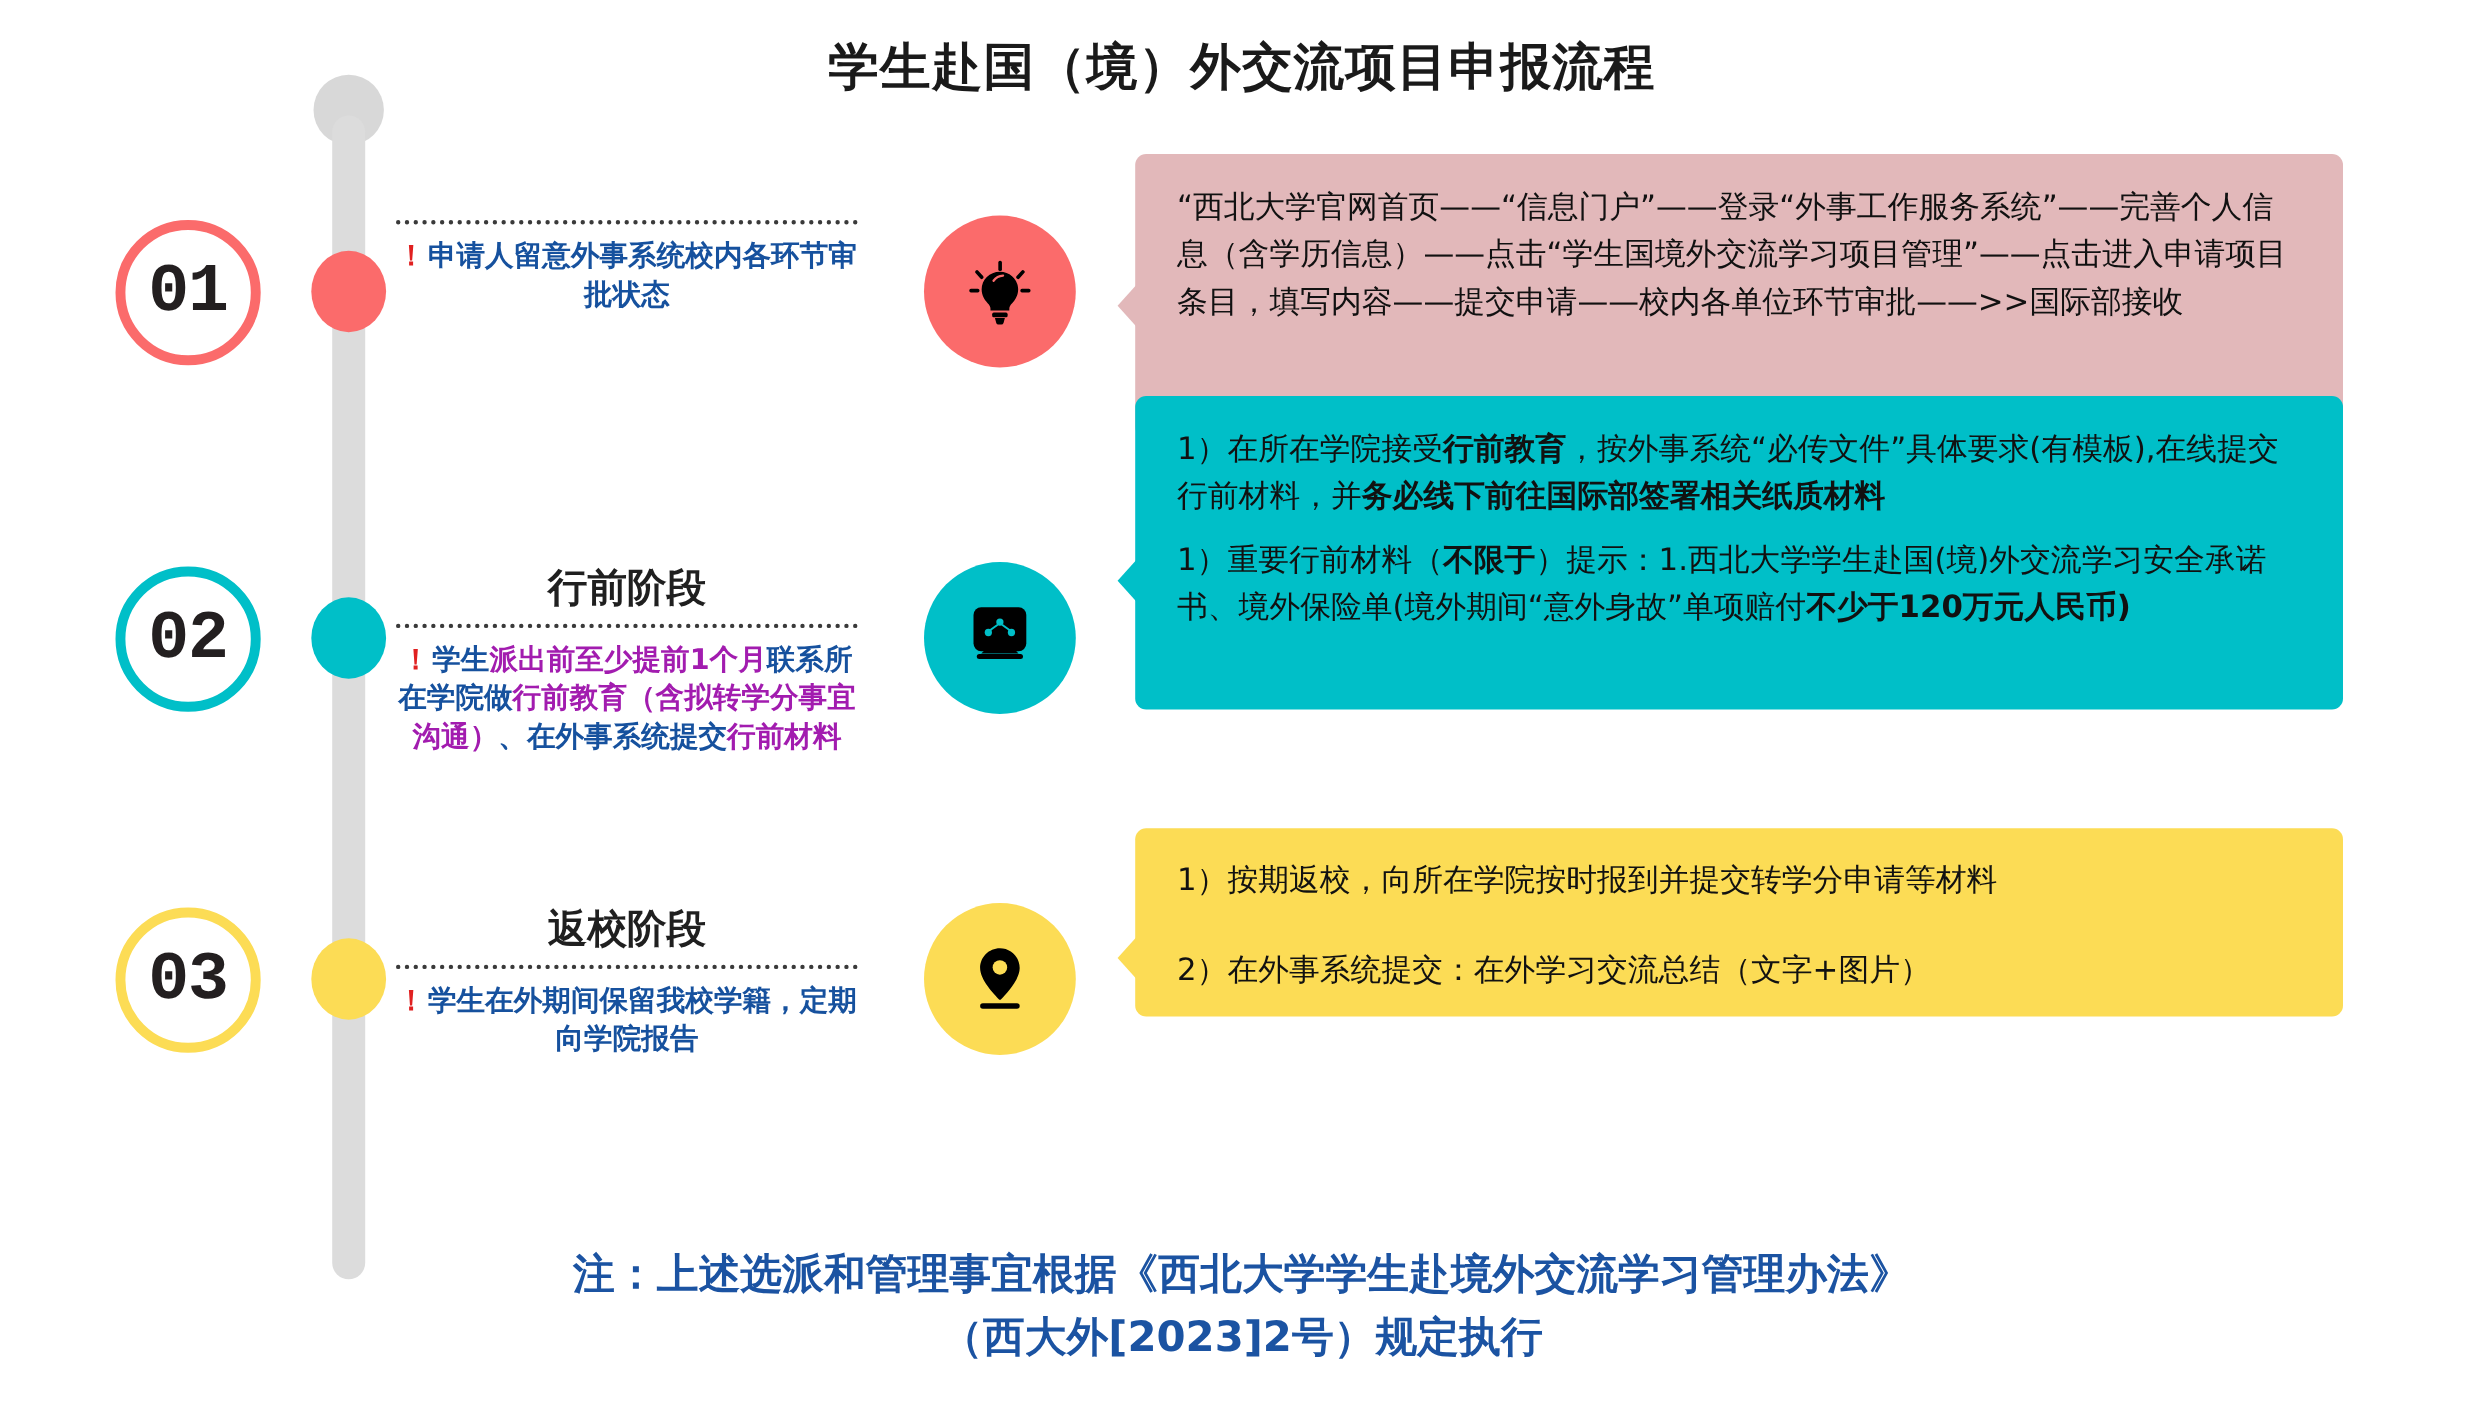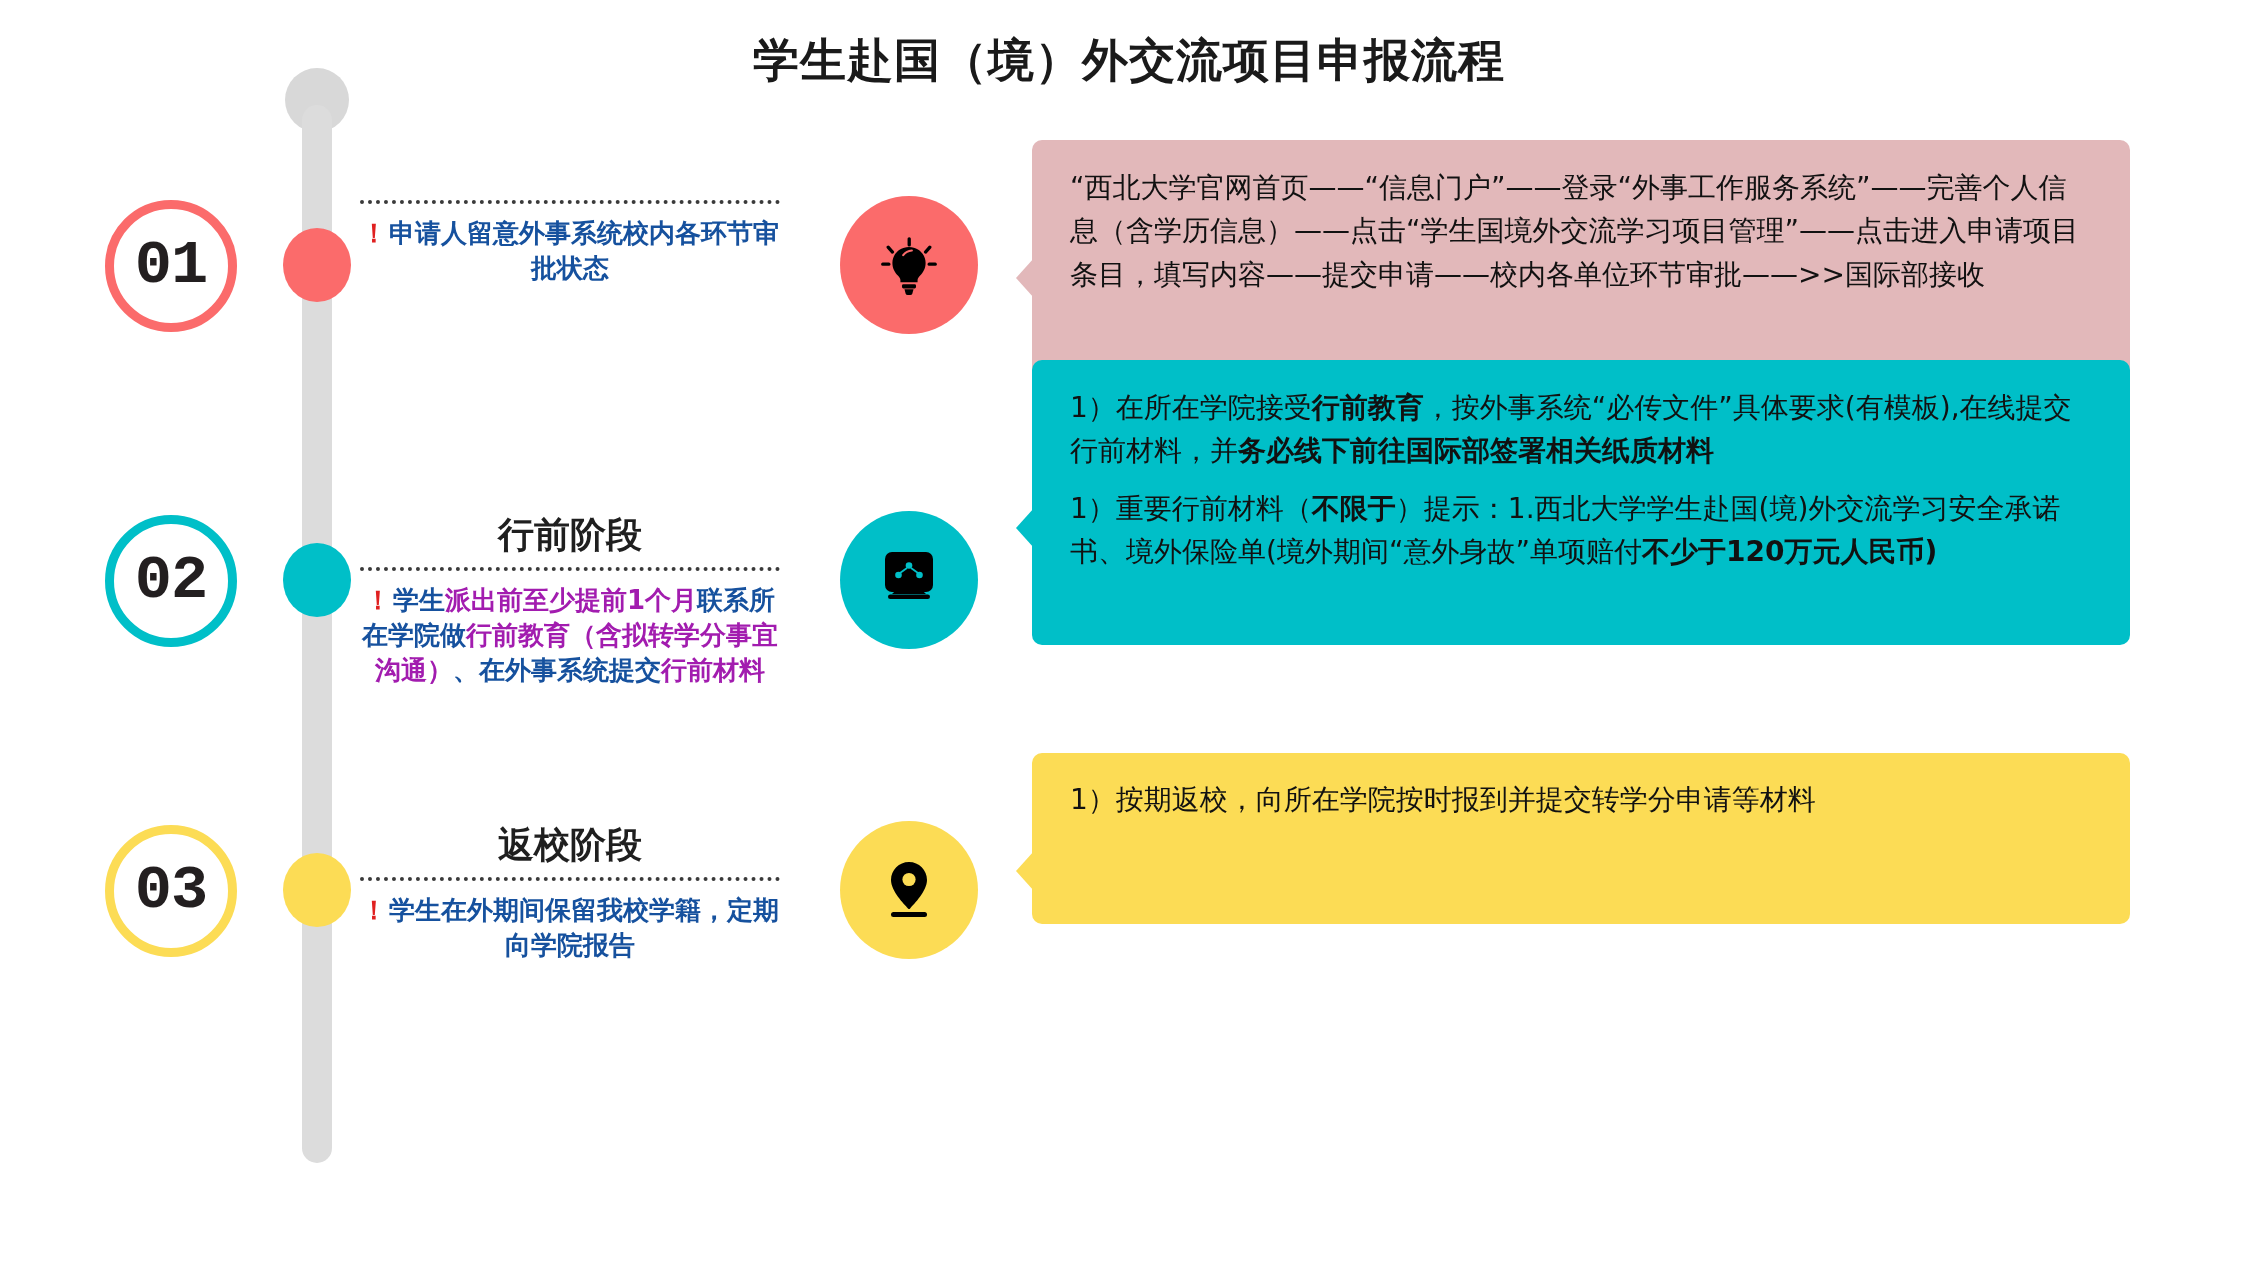--- a/index.html
+++ b/index.html
@@ -299,17 +299,22 @@
             <rect x="11" y="54" width="36" height="5" rx="2.5"></rect>
           </g>
           <circle cx="29" cy="21.5" r="6.6" fill="#FCDC55"></circle>
         </svg>
       </span>
     </div>
 
     <div class="callout" id="callout-03">
       <div class="callout-tail"></div>
       <div class="ctext" id="c03-p0"><span>1）按期返校，向所在学院按时报到并提交转学分申请等材料</span></div>
+      <div class="ctext" id="c03-p1"><span>2）在外事系统提交：在外学习交流总结（文字+图片）</span></div>
     </div>
   </div>
 
+  <div id="footer-note">
+    <div>注：上述选派和管理事宜根据《西北大学学生赴境外交流学习管理办法》</div>
+    <div>（西大外[2023]2号）规定执行</div>
+  </div>
 
 </div>
 
 </body></html>

